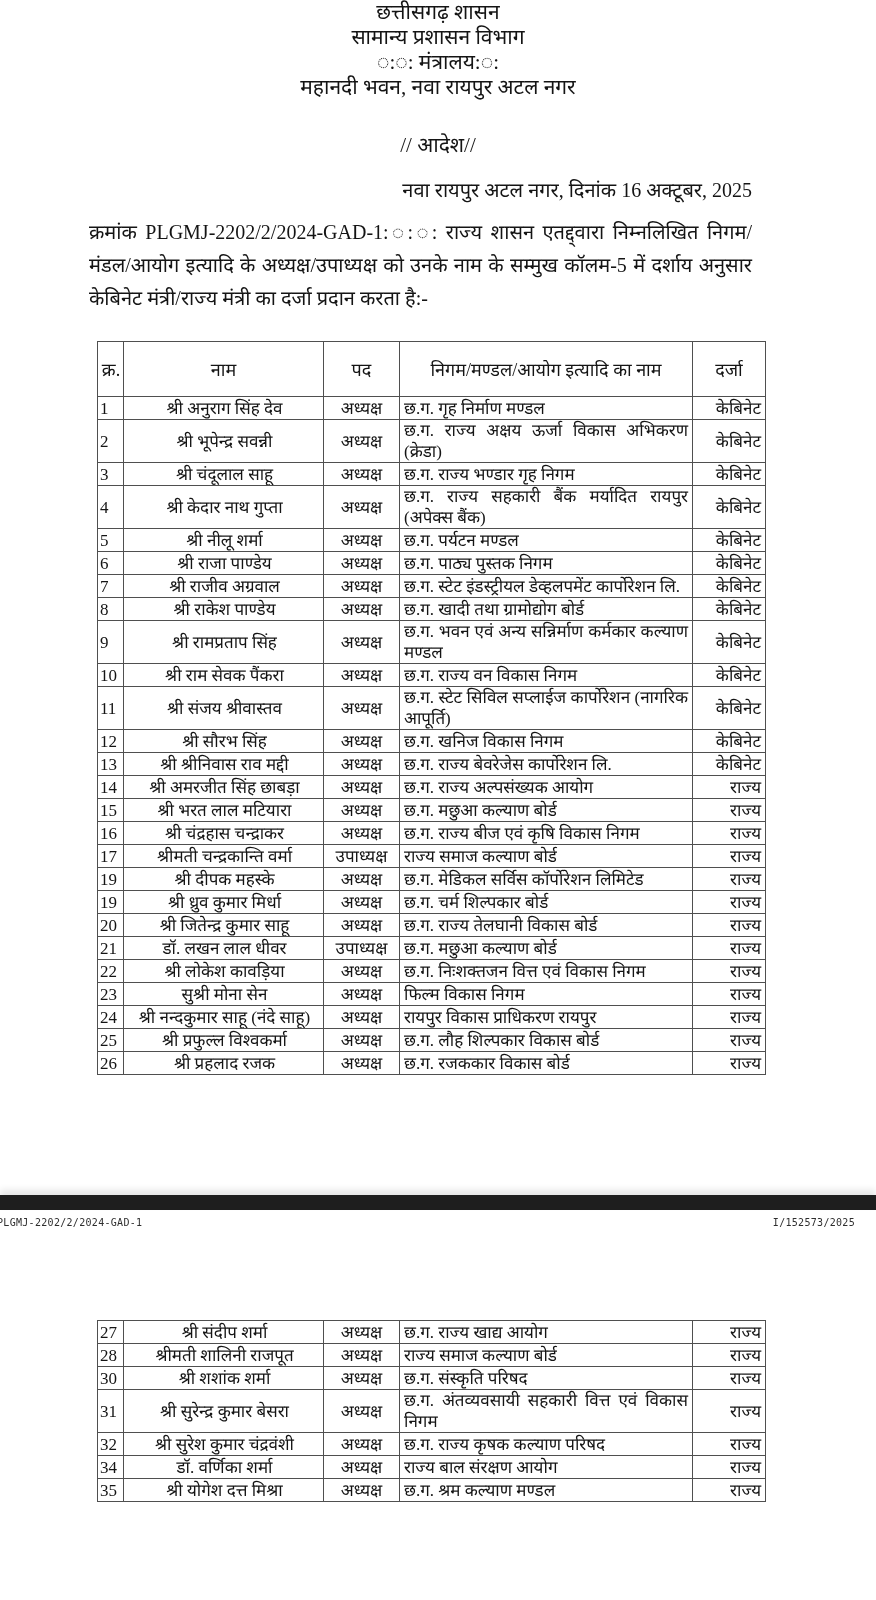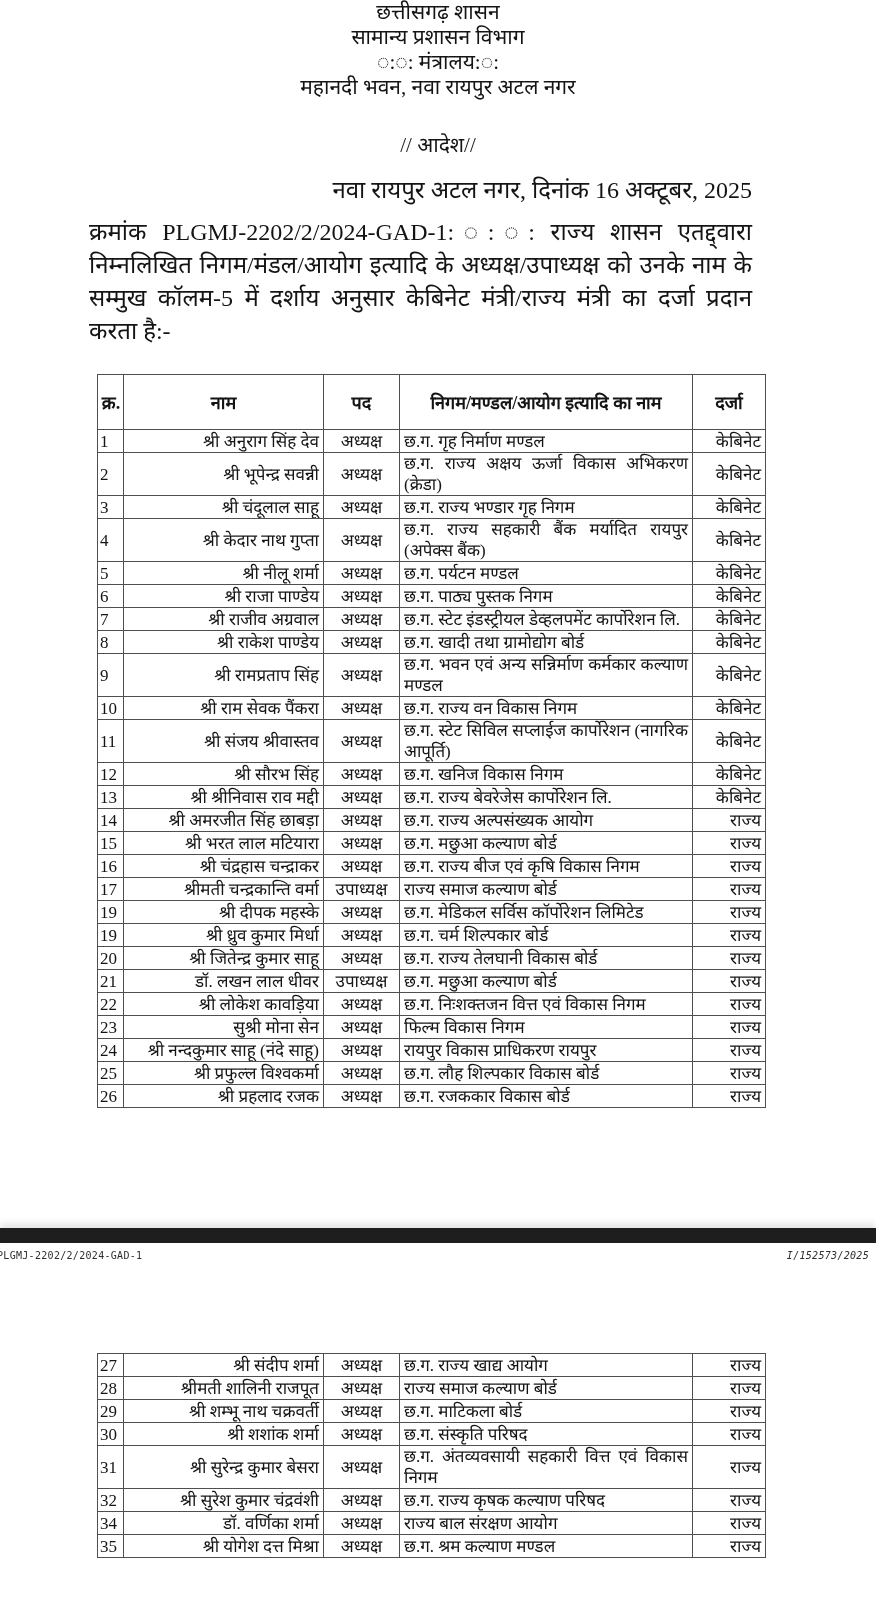--- a/index.html
+++ b/index.html
@@ -3,51 +3,51 @@
 <meta charset="utf-8">
 <style>
   html,body{margin:0;padding:0;}
   body{
     width:876px;height:1600px;overflow:hidden;background:#ffffff;
     font-family:"Liberation Serif","DejaVu Sans",serif;color:#141414;
     -webkit-font-smoothing:antialiased;
   }
   .doc-header{text-align:center;font-size:21px;line-height:25px;}
   .order-title{text-align:center;font-size:21px;margin-top:30px;}
-  .para-block{margin:20px 124px 0 89px;font-size:24px;}
+  .para-block{margin:20px 124px 0 89px;font-size:20px;}
   .date-line{text-align:right;line-height:24px;}
   .body-par{text-align:justify;line-height:33px;margin-top:14px;}
   table.status-table{
     border-collapse:collapse;table-layout:fixed;width:668px;
     margin-left:97px;font-size:17px;
   }
   table.t1{margin-top:26px;}
   .status-table th,.status-table td{
     border:1px solid #4f4f4f;padding:0 4px;vertical-align:middle;
     overflow:hidden;
   }
-  .status-table th{height:54px;font-weight:bold;text-align:center;font-size:18px;}
+  .status-table th{height:54px;font-weight:normal;text-align:center;font-size:18px;}
   .status-table td{height:22px;line-height:21px;}
   .col-sno{text-align:left;padding-left:2px !important;padding-right:1px !important;}
-  .col-name{text-align:right;padding-left:6px !important;}
+  .col-name{text-align:center;padding-left:6px !important;}
   .col-post{text-align:center;}
   .col-org{text-align:justify;}
   .col-status{text-align:right;}
   .spacer-a{height:120px;}
   .page-band{
     width:876px;height:15px;background:#1e1e1e;
     box-shadow:0 -5px 7px rgba(0,0,0,0.10);
   }
   .ref-row{
     position:relative;height:16px;margin-top:7px;
     font-family:"DejaVu Sans Mono",monospace;font-size:10px;color:#2e2e2e;
     letter-spacing:0.3px;
   }
   .ref-left{position:absolute;left:-3px;top:0;}
-  .ref-right{position:absolute;right:7px;top:0;font-style:italic;}
+  .ref-right{position:absolute;right:21px;top:0;}
   .spacer-b{height:87px;}
 </style>
 </head>
 <body>
 
 <div>
   <div class="doc-header">
     <div>छत्तीसगढ़ शासन</div>
     <div>सामान्य प्रशासन विभाग</div>
     <div>◌:◌: मंत्रालय:◌:</div>
@@ -294,27 +294,20 @@
           <td class="col-status">राज्य</td>
         </tr>
         <tr>
           <td class="col-sno">28</td>
           <td class="col-name">श्रीमती शालिनी राजपूत</td>
           <td class="col-post">अध्यक्ष</td>
           <td class="col-org">राज्य समाज कल्याण बोर्ड</td>
           <td class="col-status">राज्य</td>
         </tr>
         <tr>
-          <td class="col-sno">29</td>
-          <td class="col-name">श्री शम्भू नाथ चक्रवर्ती</td>
-          <td class="col-post">अध्यक्ष</td>
-          <td class="col-org">छ.ग. माटिकला बोर्ड</td>
-          <td class="col-status">राज्य</td>
-        </tr>
-        <tr>
           <td class="col-sno">30</td>
           <td class="col-name">श्री शशांक शर्मा</td>
           <td class="col-post">अध्यक्ष</td>
           <td class="col-org">छ.ग. संस्कृति परिषद</td>
           <td class="col-status">राज्य</td>
         </tr>
         <tr>
           <td class="col-sno">31</td>
           <td class="col-name">श्री सुरेन्द्र कुमार बेसरा</td>
           <td class="col-post">अध्यक्ष</td>

